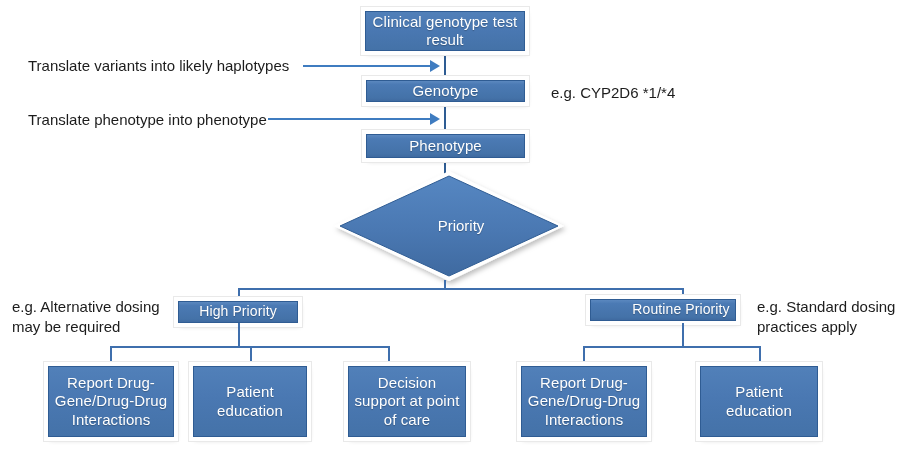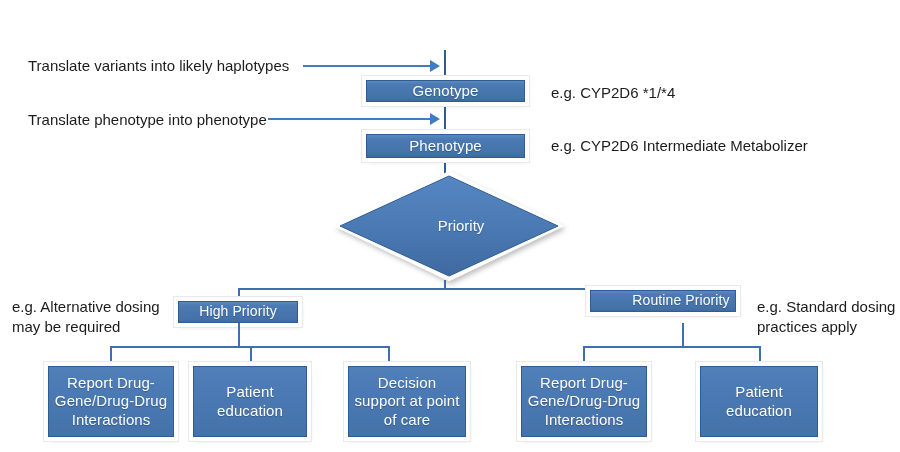--- a/index.html
+++ b/index.html
@@ -74,20 +74,23 @@
 </style>
 </head>
 <body>
 
 <div id="stage">
 
   <div class="ln ln-v ln-dk" style="left:444px;top:50px;height:30px;"></div>
   <div class="ln ln-v ln-dk" style="left:444px;top:102px;height:31px;"></div>
   <div class="ln ln-v ln-dk" style="left:444px;top:158px;height:16px;"></div>
 
+  <div class="node fs15" style="left:365px;top:11px;width:160px;height:40px;">
+    <span>Clinical genotype test result</span>
+  </div>
 
   <div class="note fs15" style="left:28px;top:56px;width:300px;">Translate variants into likely haplotypes</div>
   <div class="arrow-wrap" style="left:303px;top:60px;width:137px;">
     <div class="shaft"></div>
     <div class="head"></div>
   </div>
 
   <div class="node bar fs15" style="left:366px;top:80px;width:159px;height:22px;">
     <span>Genotype</span>
   </div>
@@ -95,21 +98,20 @@
 
   <div class="note fs15" style="left:28px;top:110px;width:300px;">Translate phenotype into phenotype</div>
   <div class="arrow-wrap" style="left:268px;top:113px;width:172px;">
     <div class="shaft"></div>
     <div class="head"></div>
   </div>
 
   <div class="node bar fs15" style="left:366px;top:134px;width:159px;height:24px;">
     <span>Phenotype</span>
   </div>
-  <div class="note fs15" style="left:551px;top:136px;width:330px;">e.g. CYP2D6 Intermediate Metabolizer</div>
 
   <div class="diamond-wrap" style="left:333px;top:170px;width:232px;height:112px;">
     <svg width="232" height="112" viewBox="0 0 232 112">
       <defs>
         <linearGradient id="dg" x1="0" y1="0" x2="0" y2="1">
           <stop offset="0%" stop-color="#5687c2"></stop>
           <stop offset="55%" stop-color="#4a78b2"></stop>
           <stop offset="100%" stop-color="#3f6aa0"></stop>
         </linearGradient>
         <filter id="dsh" x="-20%" y="-20%" width="150%" height="150%">
@@ -129,21 +131,21 @@
   <div class="ln ln-v" style="left:444px;top:280px;height:9px;"></div>
   <div class="ln ln-h" style="left:238px;top:288px;width:446px;"></div>
   <div class="ln ln-v" style="left:238px;top:288px;height:13px;"></div>
   <div class="ln ln-v" style="left:682px;top:288px;height:13px;"></div>
 
   <div class="node bar fs14" style="left:178px;top:301px;width:120px;height:22px;align-items:center;">
     <span>High Priority</span>
   </div>
   <div class="note fs15" style="left:12px;top:297px;width:162px;">e.g. Alternative dosing may be required</div>
 
-  <div class="node bar fs14" style="left:590px;top:290px;width:146px;height:22px;padding-left:36px;">
+  <div class="node bar fs14" style="left:590px;top:299px;width:146px;height:22px;padding-left:36px;">
     <span>Routine Priority</span>
   </div>
   <div class="note fs15" style="left:757px;top:297px;width:150px;">e.g. Standard dosing practices apply</div>
 
   <div class="ln ln-v" style="left:238px;top:323px;height:24px;"></div>
   <div class="ln ln-h" style="left:110px;top:346px;width:280px;"></div>
   <div class="ln ln-v" style="left:110px;top:346px;height:20px;"></div>
   <div class="ln ln-v" style="left:250px;top:346px;height:20px;"></div>
   <div class="ln ln-v" style="left:388px;top:346px;height:20px;"></div>
 

